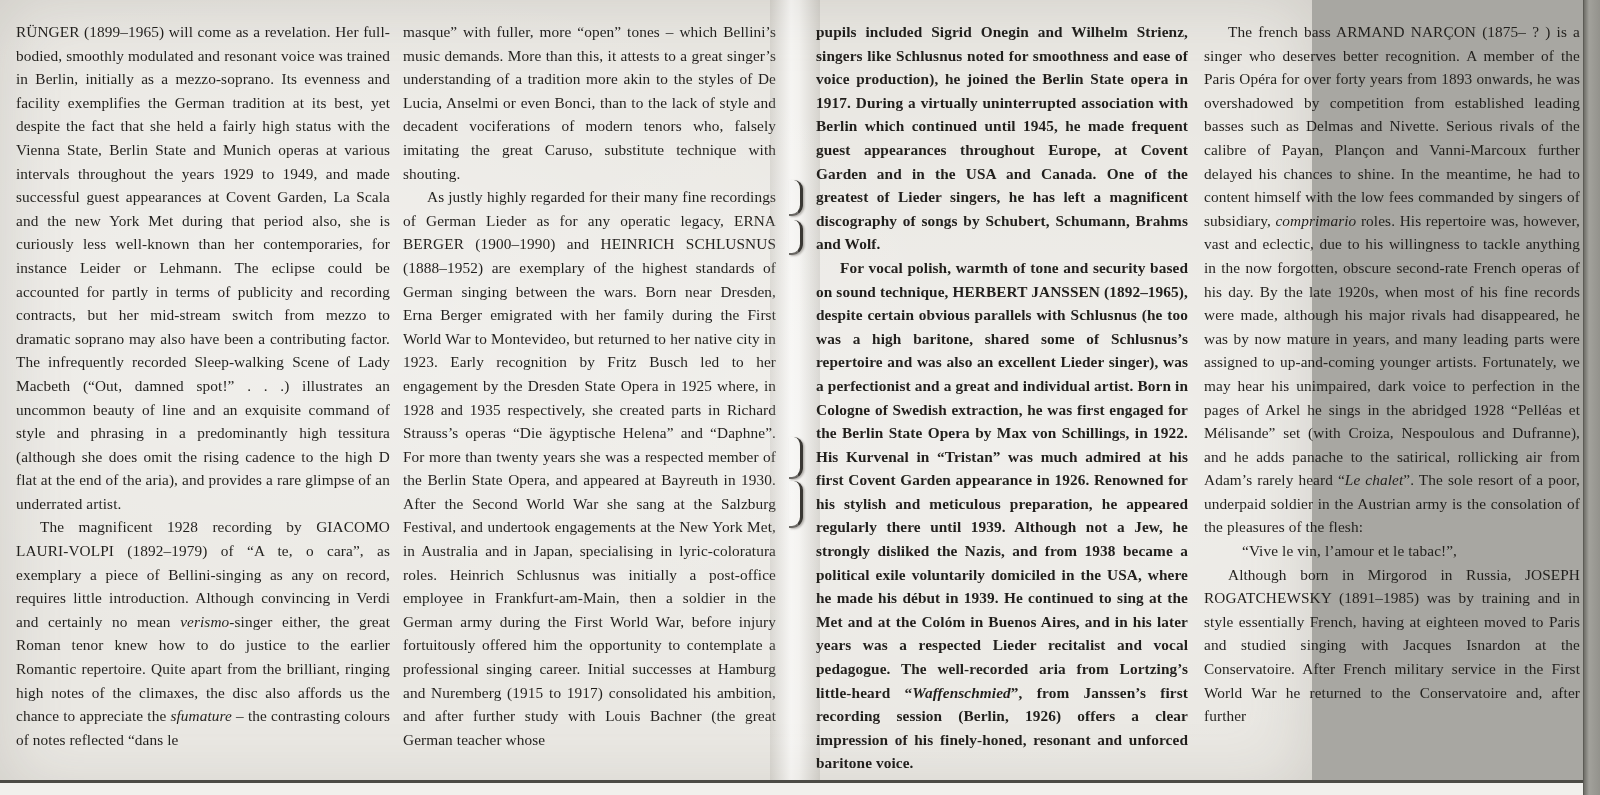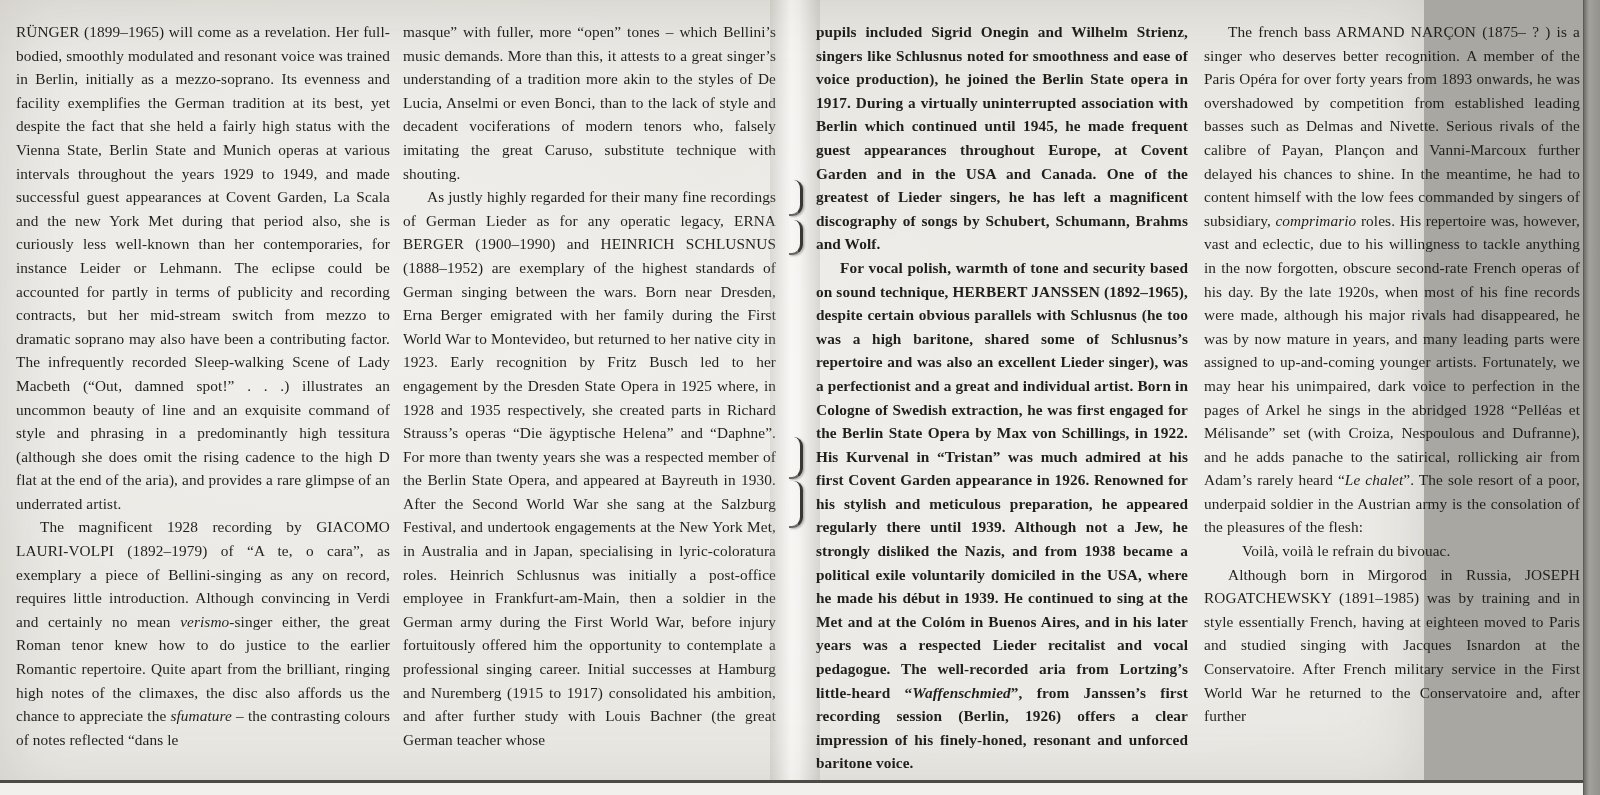--- a/index.html
+++ b/index.html
@@ -2,21 +2,21 @@
 <html lang="en"><head>
 <meta charset="utf-8">
 <style>
   html, body { margin: 0; padding: 0; }
   body {
     width: 1600px; height: 795px; overflow: hidden;
     background: #a8a7a2;
     font-family: "Liberation Serif", "DejaVu Serif", serif;
   }
   .spread {
-    position: relative; width: 1424px; height: 795px;
+    position: relative; width: 1312px; height: 795px;
     background:
       radial-gradient(ellipse 900px 500px at 25% 40%, rgba(255,255,255,0.35), rgba(255,255,255,0) 70%),
       radial-gradient(ellipse 900px 500px at 75% 55%, rgba(255,255,255,0.30), rgba(255,255,255,0) 70%),
       #eae8e3;
     box-shadow: inset 0 0 70px rgba(110,105,95,0.22);
   }
   .col {
     position: absolute; top: 20px; height: 762px; overflow: hidden;
     text-align: justify; color: #211f1c;
     font-size: 15.3px; line-height: 23.6px;
@@ -80,20 +80,20 @@
   <div class="staple staple-2"></div>
   <div class="staple staple-3"></div>
   <div class="staple staple-4"></div>
 
   <div class="col col-3">
       <p class="para"><span>pupils included Sigrid Onegin and Wilhelm Strienz, singers like Schlusnus noted for smoothness and ease of voice production), he joined the Berlin State opera in 1917. During a virtually uninterrupted association with Berlin which continued until 1945, he made frequent guest appearances throughout Europe, at Covent Garden and in the USA and Canada. One of the greatest of Lieder singers, he has left a magnificent discography of songs by Schubert, Schumann, Brahms and Wolf.</span></p>
       <p class="para indent"><span>For vocal polish, warmth of tone and security based on sound technique, HERBERT JANSSEN (1892–1965), despite certain obvious parallels with Schlusnus (he too was a high baritone, shared some of Schlusnus’s repertoire and was also an excellent Lieder singer), was a perfectionist and a great and individual artist. Born in Cologne of Swedish extraction, he was first engaged for the Berlin State Opera by Max von Schillings, in 1922. His Kurvenal in “Tristan” was much admired at his first Covent Garden appearance in 1926. Renowned for his stylish and meticulous preparation, he appeared regularly there until 1939. Although not a Jew, he strongly disliked the Nazis, and from 1938 became a political exile voluntarily domiciled in the USA, where he made his début in 1939. He continued to sing at the Met and at the Colóm in Buenos Aires, and in his later years was a respected Lieder recitalist and vocal pedagogue. The well-recorded aria from Lortzing’s little-heard “</span><span class="it">Waffenschmied</span><span>”, from Janssen’s first recording session (Berlin, 1926) offers a clear impression of his finely-honed, resonant and unforced baritone voice.</span></p>
     </div>
   <div class="col col-4">
       <p class="para indent"><span>The french bass ARMAND NARÇON (1875– ? ) is a singer who deserves better recognition. A member of the Paris Opéra for over forty years from 1893 onwards, he was overshadowed by competition from established leading basses such as Delmas and Nivette. Serious rivals of the calibre of Payan, Plançon and Vanni-Marcoux further delayed his chances to shine. In the meantime, he had to content himself with the low fees commanded by singers of subsidiary, </span><span class="it">comprimario</span><span> roles. His repertoire was, however, vast and eclectic, due to his willingness to tackle anything in the now forgotten, obscure second-rate French operas of his day. By the late 1920s, when most of his fine records were made, although his major rivals had disappeared, he was by now mature in years, and many leading parts were assigned to up-and-coming younger artists. Fortunately, we may hear his unimpaired, dark voice to perfection in the pages of Arkel he sings in the abridged 1928 “Pelléas et Mélisande” set (with Croiza, Nespoulous and Dufranne), and he adds panache to the satirical, rollicking air from Adam’s rarely heard “</span><span class="it">Le chalet</span><span>”. The sole resort of a poor, underpaid soldier in the Austrian army is the consolation of the pleasures of the flesh:</span></p>
-      <p class="para verse"><span>Voilà, voilà le refrain du bivouac.</span></p>
+      <p class="para verse"><span>“Vive le vin, l’amour et le tabac!”,</span></p>
       <p class="para indent"><span>Although born in Mirgorod in Russia, JOSEPH ROGATCHEWSKY (1891–1985) was by training and in style essentially French, having at eighteen moved to Paris and studied singing with Jacques Isnardon at the Conservatoire. After French military service in the First World War he returned to the Conservatoire and, after further</span></p>
     </div>
 
   <div class="edge-bottom"></div>
   <div class="edge-right"></div>
 
 </div>
 
 </body></html>

